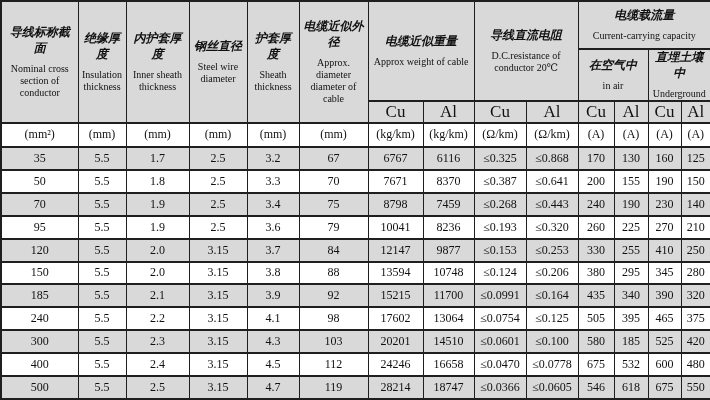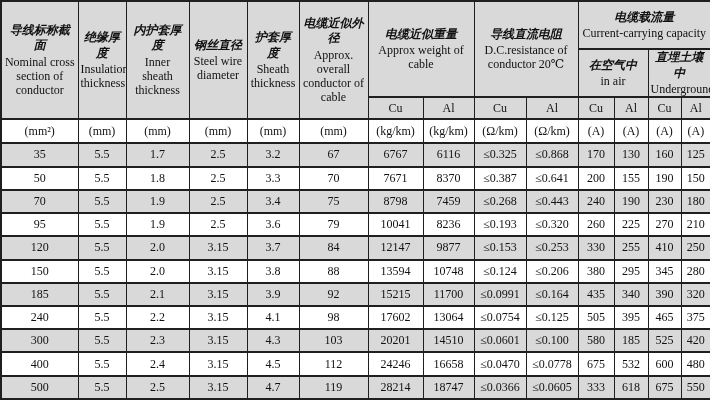--- a/index.html
+++ b/index.html
@@ -24,22 +24,22 @@
     text-align:center;vertical-align:middle;
     padding:0 2px;overflow:hidden;
   }
   .g{background:var(--header-bg);}
   .units td{background:var(--row-bg);font-size:12px;}
   thead tr.bandA{height:48px;}
   thead tr.bandB{height:45px;}
   thead tr.bandC{height:22px;}
   thead tr.units{height:24px;margin-top:24px;}
   .zh{font-size:12px;font-weight:bold;line-height:1.3;font-style:italic;}
-  .en{font-size:12px;line-height:1.18;margin-top:1px;}
-  .cual{font-size:12px;}
+  .en{font-size:10px;line-height:1.18;margin-top:7px;}
+  .cual{font-size:17px;}
   tbody td{font-size:12px;background:var(--row-bg);}
   tbody tr.alt td{background:var(--row-alt-bg);}
 </style>
 </head>
 <body>
 
 <table>
   <colgroup>
     <col style="width:77px">
       <col style="width:48px">
@@ -73,21 +73,21 @@
       <td rowspan="3" class="g">
         <div class="zh">钢丝直径</div>
         <div class="en">Steel wire diameter</div>
       </td>
       <td rowspan="3" class="g">
         <div class="zh">护套厚度</div>
         <div class="en">Sheath thickness</div>
       </td>
       <td rowspan="3" class="g">
         <div class="zh">电缆近似外径</div>
-        <div class="en">Approx. overall conductor of cable</div>
+        <div class="en">Approx. diameter diameter of cable</div>
       </td>
       <td colspan="2" rowspan="2" class="g">
         <div class="zh">电缆近似重量</div>
         <div class="en">Approx weight of cable</div>
       </td>
       <td colspan="2" rowspan="2" class="g">
         <div class="zh">导线直流电阻</div>
         <div class="en">D.C.resistance of conductor 20℃</div>
       </td>
       <td colspan="4" class="g">
@@ -172,21 +172,21 @@
         <td>2.5</td>
         <td>3.4</td>
         <td>75</td>
         <td>8798</td>
         <td>7459</td>
         <td>≤0.268</td>
         <td>≤0.443</td>
         <td>240</td>
         <td>190</td>
         <td>230</td>
-        <td>180</td>
+        <td>140</td>
       </tr>
       <tr>
         <td>95</td>
         <td>5.5</td>
         <td>1.9</td>
         <td>2.5</td>
         <td>3.6</td>
         <td>79</td>
         <td>10041</td>
         <td>8236</td>
@@ -297,19 +297,19 @@
         <td>500</td>
         <td>5.5</td>
         <td>2.5</td>
         <td>3.15</td>
         <td>4.7</td>
         <td>119</td>
         <td>28214</td>
         <td>18747</td>
         <td>≤0.0366</td>
         <td>≤0.0605</td>
-        <td>333</td>
+        <td>546</td>
         <td>618</td>
         <td>675</td>
         <td>550</td>
       </tr>
     </tbody>
 </table>
 
 </body></html>

